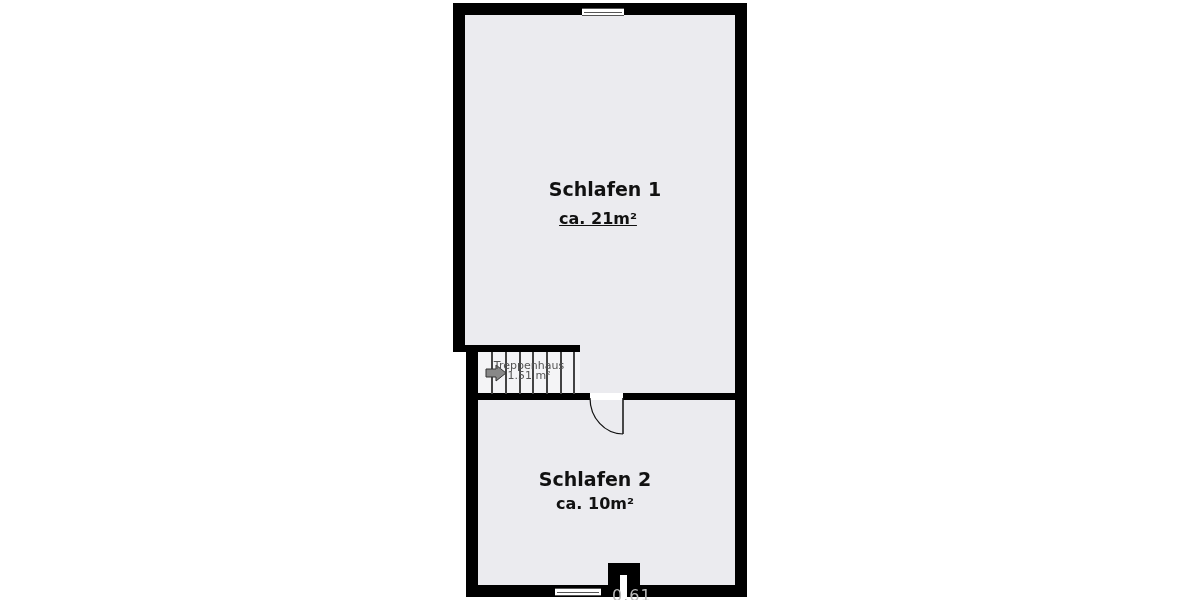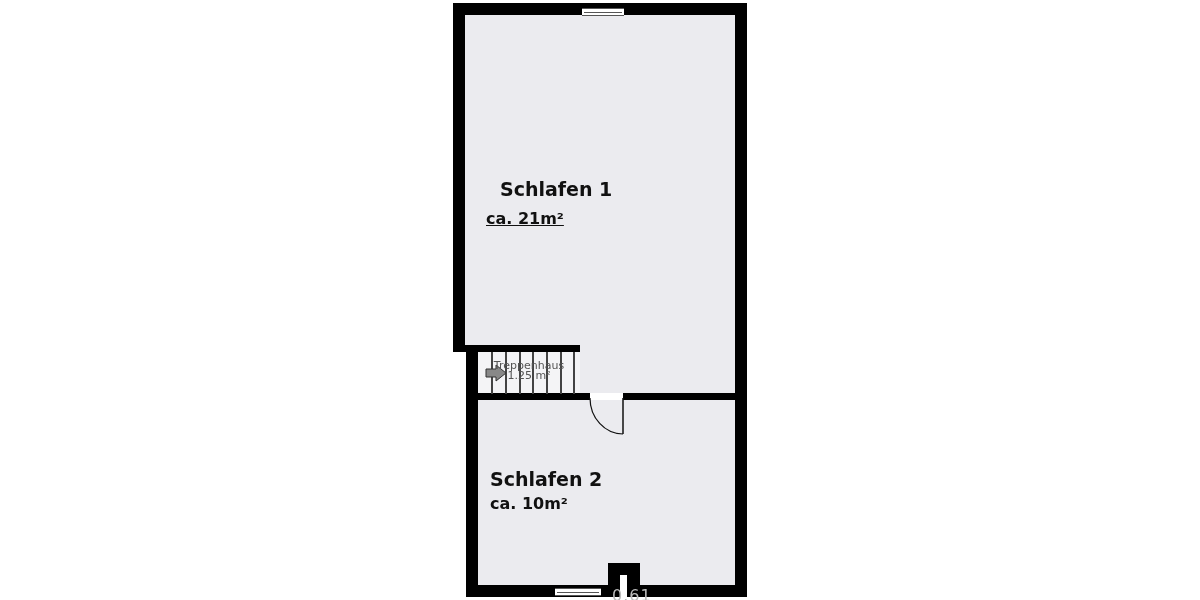--- a/index.html
+++ b/index.html
@@ -1,20 +1,20 @@
 <!DOCTYPE html>
 <html><head>
 <meta charset="utf-8">
 <style>
   html, body { margin: 0; padding: 0; }
   body { width: 1200px; height: 600px; background: #ffffff; position: relative; overflow: hidden; font-family: "DejaVu Sans", sans-serif; }
   .abs { position: absolute; }
   .wall { position: absolute; background: #000; }
   .room { position: absolute; background: #ebebef; }
-  .label { position: absolute; text-align: left; color: #111; font-weight: bold; }
+  .label { position: absolute; text-align: center; color: #111; font-weight: bold; }
   .room-name { font-size: 19px; }
   .room-area { font-size: 16px; }
   .stair-text { position: absolute; font-size: 11px; color: #555; line-height: 10px; text-align: center; font-family: "DejaVu Sans", sans-serif; }
   .tread { position: absolute; width: 2px; background: #444; top: 352px; height: 42px; }
   .window { position: absolute; background: #fff; border-top: 1px solid #555; border-bottom: 1px solid #555; }
   .window::after { content: ""; position: absolute; left: 2px; right: 2px; top: 45%; height: 1px; background: #555; }
   .dim-text { position: absolute; font-size: 16px; color: #bbb; letter-spacing: 1px; }
 </style>
 </head>
 <body>
@@ -49,21 +49,21 @@
   <div class="tread" style="left:546px;"></div>
   <div class="tread" style="left:560px;"></div>
   <div class="tread" style="left:573px;"></div>
 
   <svg class="abs" style="left:485px; top:364px;" width="22" height="18" viewBox="0 0 22 18">
     <polygon points="1,5 11,5 11,1 21,9 11,17 11,13 1,13" fill="#888" stroke="#333" stroke-width="1"></polygon>
   </svg>
 
   <div class="stair-text" style="left:490px; top:361px; width:78px;">
     <div>Treppenhaus</div>
-    <div>1.25 m²</div>
+    <div>1.51 m²</div>
   </div>
 
   <svg class="abs" style="left:588px; top:396px;" width="38" height="40" viewBox="0 0 38 40">
     <path d="M2,2 A33,36 0 0 0 35,38" fill="none" stroke="#111" stroke-width="1.2"></path>
     <line x1="35" y1="2" x2="35" y2="38" stroke="#111" stroke-width="1.5"></line>
   </svg>
 
   <div class="label" style="left:500px; top:178px; width:210px;">
     <div class="room-name">Schlafen 1</div>
     <div class="room-area" style="margin-top:9px; margin-left:-14px;text-decoration:underline;">ca. 21m²</div>

